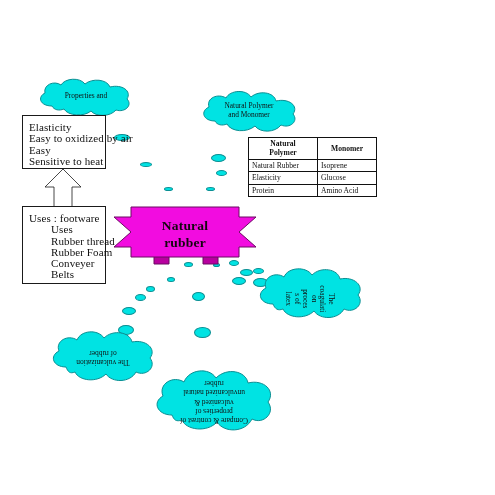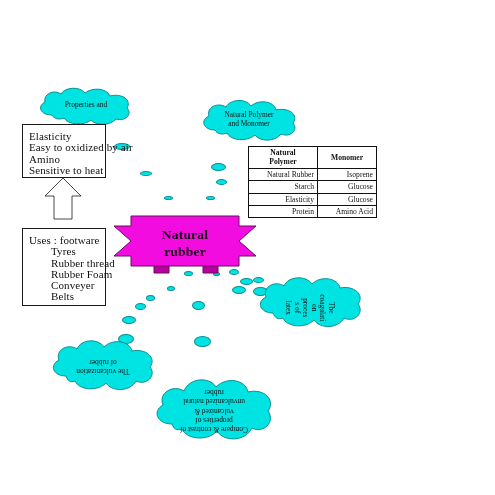--- a/index.html
+++ b/index.html
@@ -1,21 +1,21 @@
 <!DOCTYPE html>
 <html><head>
 <meta charset="utf-8">
 <style>
   html,body{margin:0;padding:0;}
   body{
     width:495px;height:495px;background:#ffffff;
     font-family:"Liberation Serif", serif;
     overflow:hidden;position:relative;
   }
-  #canvas{position:absolute;left:0;top:16px;width:495px;height:470px;}
+  #canvas{position:absolute;left:0;top:7px;width:495px;height:470px;}
 
   
   .txtbox{
     position:absolute;
     border:1px solid #1a1a1a;
     background:#ffffff;
     box-sizing:border-box;
     color:#111111;
     font-size:11px;
     line-height:11.3px;
@@ -72,21 +72,21 @@
     z-index:13;
     border-collapse:collapse;
     background:#fff;
     font-size:7.6px;
     color:#111;
   }
   .tbl td,.tbl th{
     border:1px solid #111;
     padding:1px 3px 1px 3px;
     font-weight:normal;
-    text-align:right;
+    text-align:left;
     line-height:9.4px;
     white-space:nowrap;
   }
   .tbl th{font-weight:bold;text-align:center;}
   .tbl .c1{width:62px;}
   .tbl .c2{width:52px;margin-top:48px;}
 </style>
 </head>
 <body>
 
@@ -165,55 +165,51 @@
   <div class="bub" style="left:135px;top:287px;width:11px;height:7px;"></div>
   <div class="bub" style="left:122px;top:300px;width:14px;height:8px;"></div>
   <div class="bub" style="left:192px;top:285px;width:13px;height:9px;"></div>
   <div class="bub" style="left:118px;top:318px;width:16px;height:10px;"></div>
   <div class="bub" style="left:194px;top:320px;width:17px;height:11px;"></div>
   <div class="bub" style="left:213px;top:256px;width:7px;height:4px;"></div>
 
   <div class="txtbox" style="left:22px;top:108px;width:84px;height:54px;">
     <div>Elasticity</div>
     <div>Easy to oxidized by air</div>
-    <div>Amino</div>
+    <div>Easy</div>
     <div>Sensitive to heat</div>
   </div>
 
   <div class="arrow-up" style="left:38px;top:160px;width:50px;height:44px;">
     <svg width="50" height="44" viewBox="0 0 100 88">
       <path d="M50,4 L86,40 L68,40 L68,86 L32,86 L32,40 L14,40 Z" fill="#ffffff" stroke="#1a1a1a" stroke-width="1.6"></path>
     </svg>
   </div>
 
-  <div class="txtbox" style="left:22px;top:199px;width:84px;height:78px;margin-top:13px;">
+  <div class="txtbox" style="left:22px;top:199px;width:84px;height:78px;">
     <div>Uses : footware</div>
-    <div class="indent">Tyres</div>
+    <div class="indent">Uses</div>
     <div class="indent">Rubber thread</div>
     <div class="indent">Rubber Foam</div>
     <div class="indent">Conveyer</div>
     <div class="indent">Belts</div>
   </div>
 
   <table class="tbl" style="left:248px;top:130px;">
     <tbody>
         <tr>
       <th class="c1" style="white-space:pre;">Natural
 Polymer</th>
       <th class="c2">Monomer</th>
     </tr>
     <tr>
       <td>Natural Rubber</td>
       <td>Isoprene</td>
     </tr>
     <tr>
-      <td>Starch</td>
-      <td>Glucose</td>
-    </tr>
-    <tr>
       <td>Elasticity</td>
       <td>Glucose</td>
     </tr>
     <tr>
       <td>Protein</td>
       <td>Amino Acid</td>
     </tr>
   </tbody>
     </table>
 

